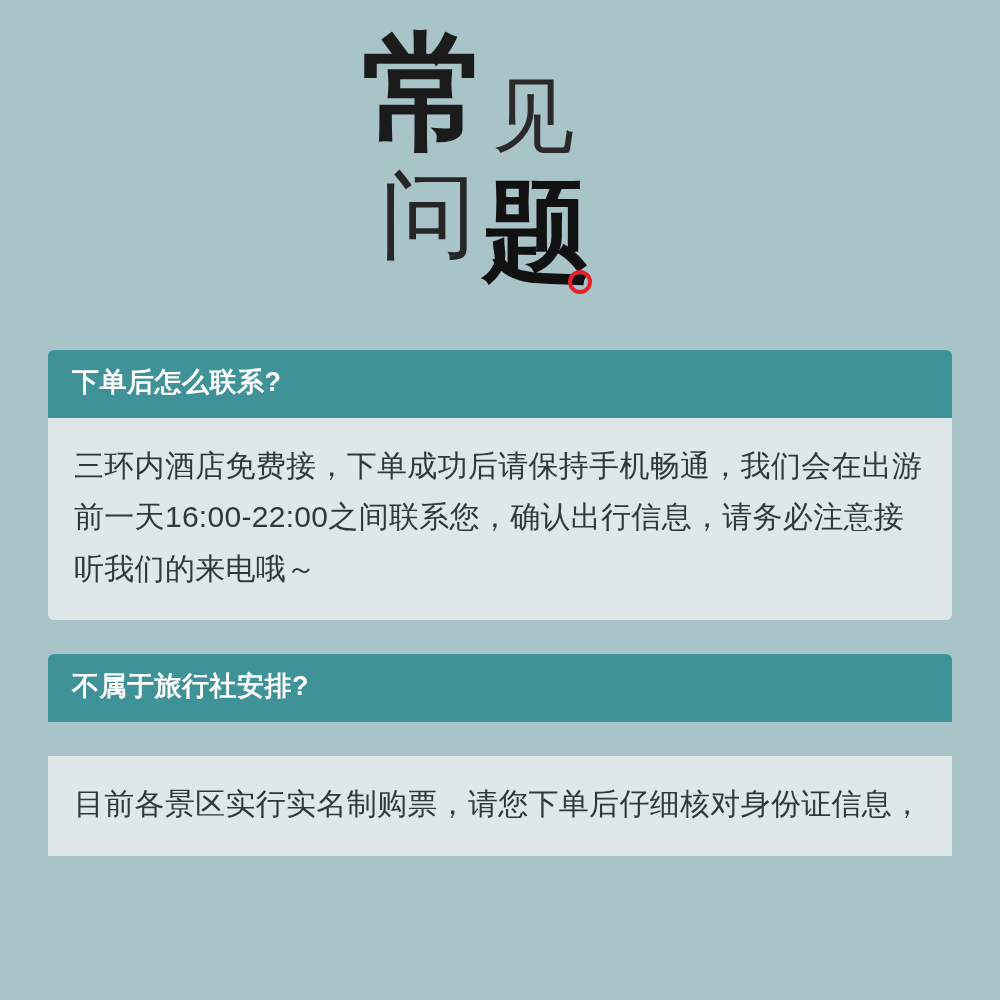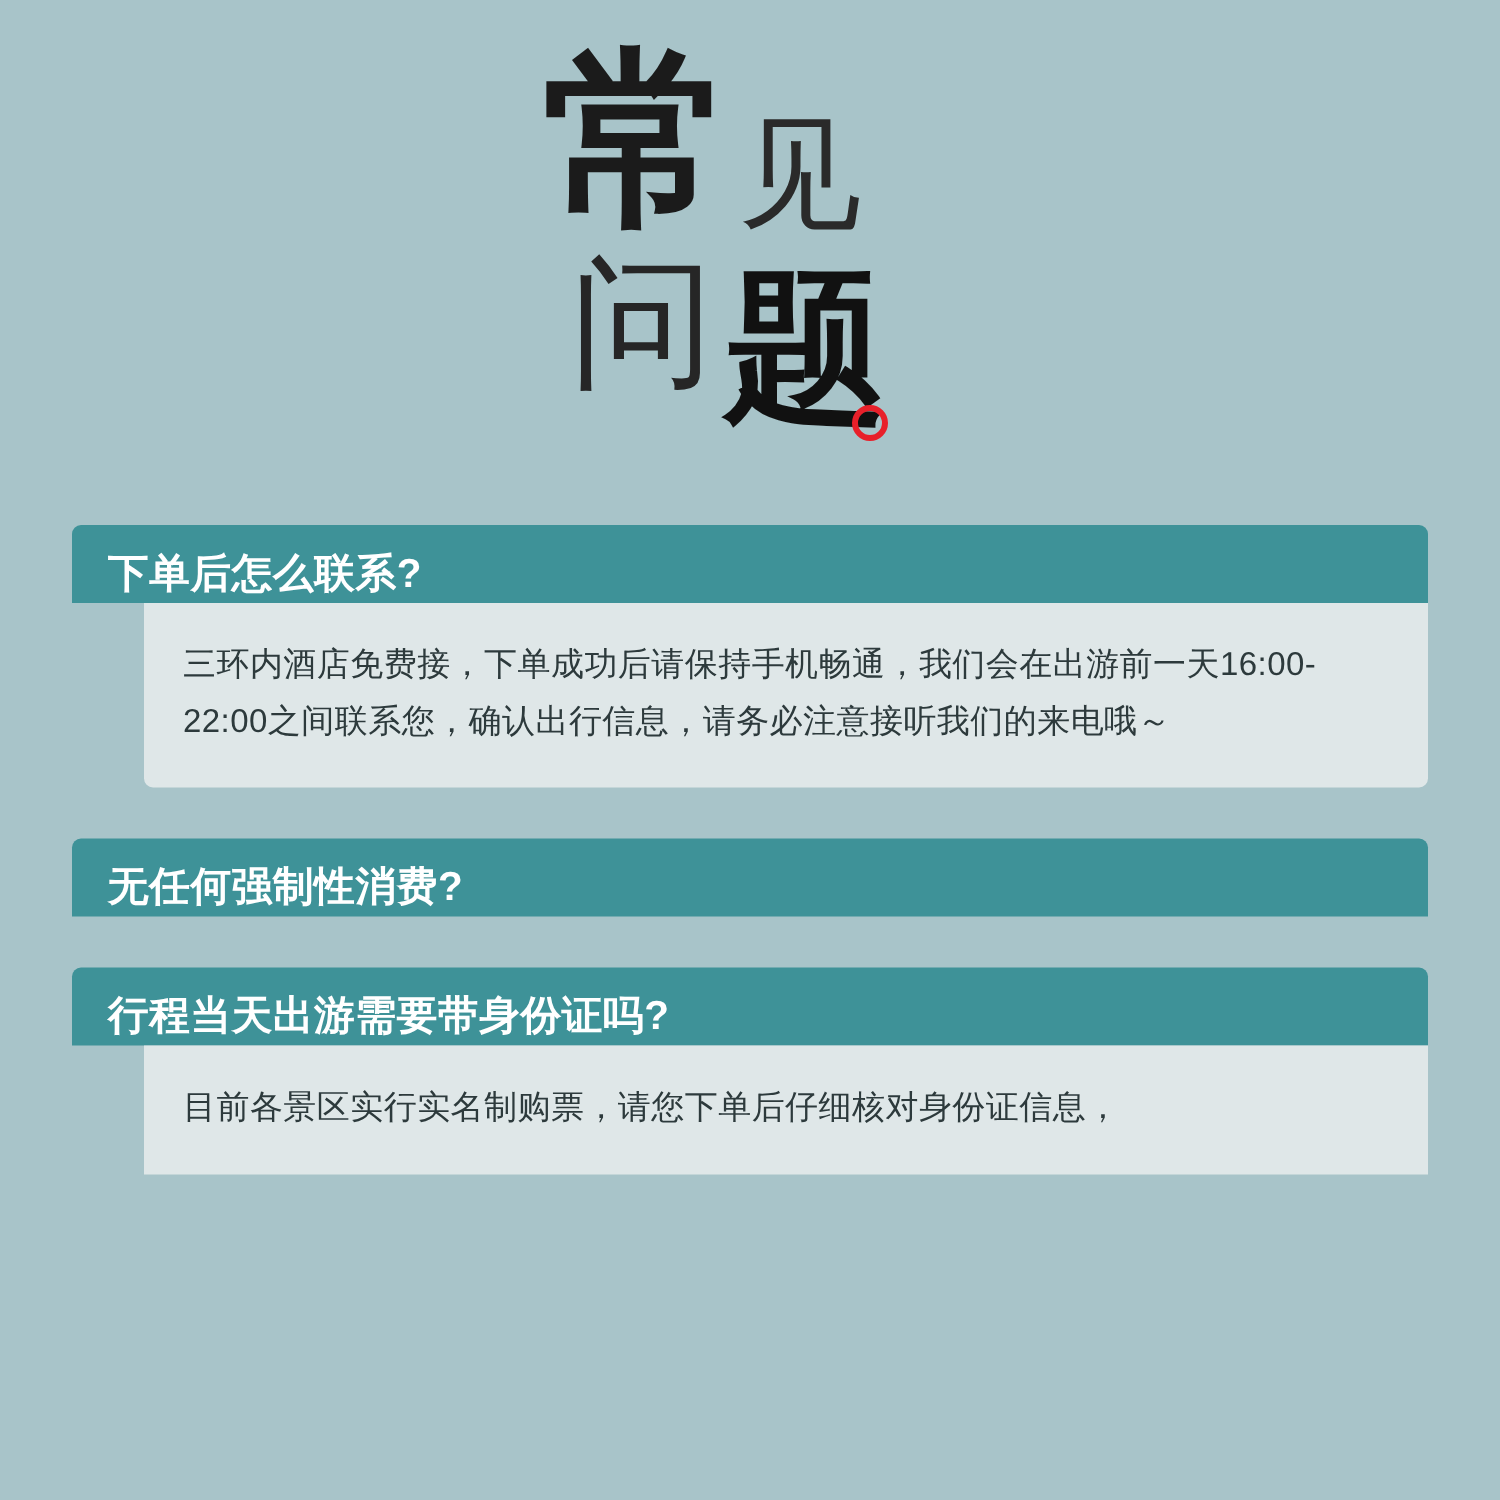--- a/index.html
+++ b/index.html
@@ -103,34 +103,33 @@
     padding: 0 48px;
   }
   .faq-item {
     margin-bottom: 34px;
   }
   .faq-q {
     background: #3e9298;
     color: #ffffff;
     font-size: 27px;
     font-weight: 700;
-    padding: 18px 24px 4px 24px;
+    padding: 18px 24px 20px 24px;
     border-radius: 6px 6px 0 0;
     letter-spacing: 0.5px;
     line-height: 1.1;
   }
   .faq-a {
     background: #dfe7e8;
     color: #2d3a3c;
-    font-size: 22px;
+    font-size: 30px;
     line-height: 1.72;
     padding: 22px 28px 26px 26px;
     border-radius: 0 0 6px 6px;
     letter-spacing: 0.3px;
-    margin-left: 48px;
   }
   .faq-item.cut .faq-a {
     border-radius: 0;
   }
 </style>
 </head>
 <body>
 
 <div class="page">
 
@@ -149,22 +148,21 @@
   </div>
 
   <div class="faq-list">
 
     <div class="faq-item">
       <div class="faq-q">下单后怎么联系?</div>
       <div class="faq-a">三环内酒店免费接，下单成功后请保持手机畅通，我们会在出游前一天16:00-22:00之间联系您，确认出行信息，请务必注意接听我们的来电哦～</div>
     </div>
 
     <div class="faq-item">
-      <div class="faq-q">无任何强制性消费?</div>
+      <div class="faq-q">不属于旅行社安排?</div>
     </div>
 
     <div class="faq-item cut">
-      <div class="faq-q">行程当天出游需要带身份证吗?</div>
       <div class="faq-a">目前各景区实行实名制购票，请您下单后仔细核对身份证信息，</div>
     </div>
 
   </div>
 </div>
 
 </body></html>

